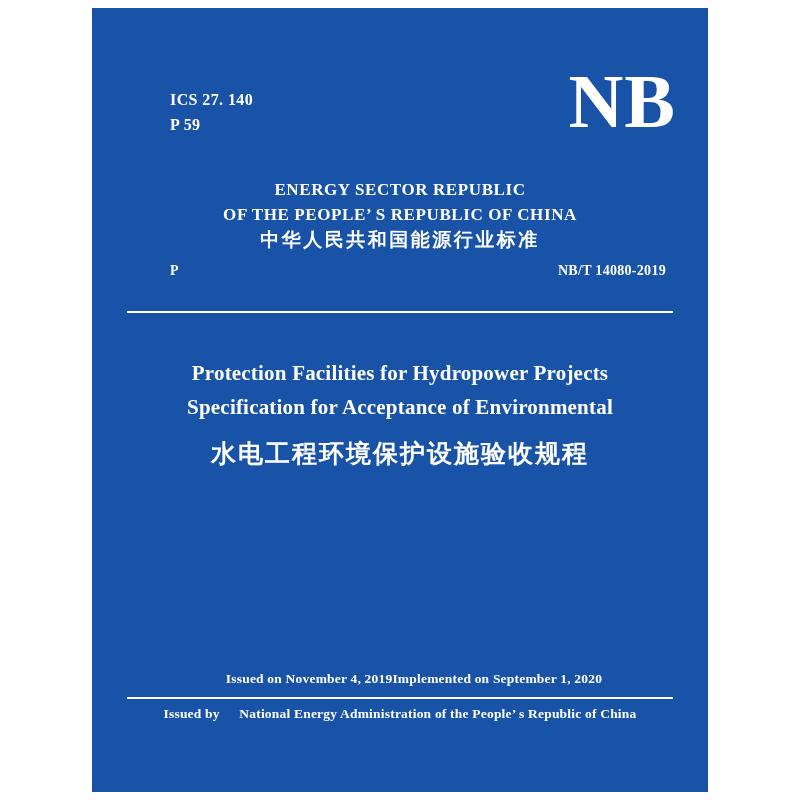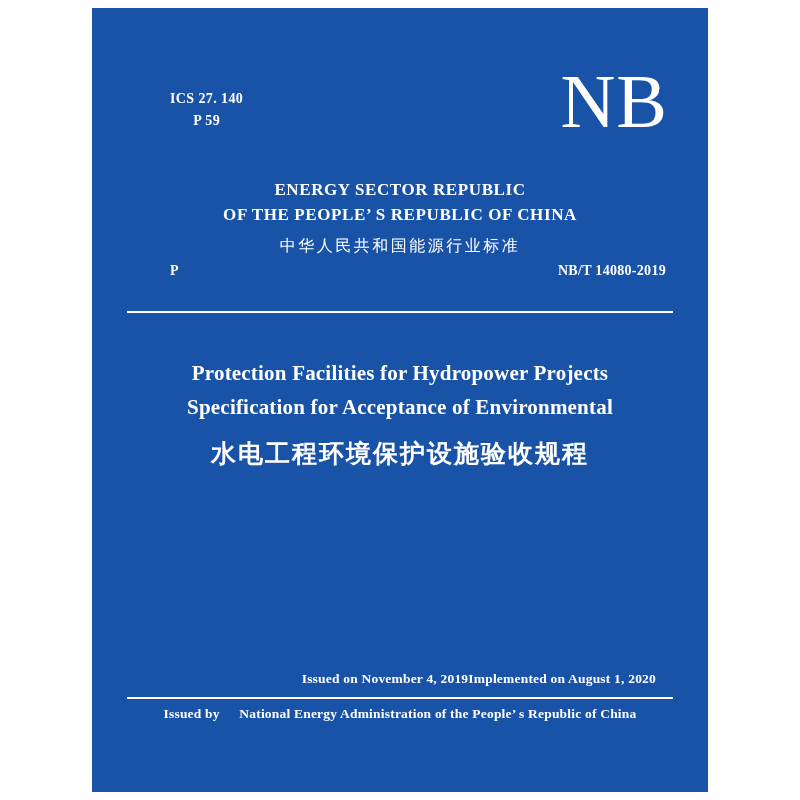--- a/index.html
+++ b/index.html
@@ -25,57 +25,55 @@
     color: #ffffff;
   }
   
   .ics-block {
     position: absolute;
     left: 78px;
     top: 80px;
     line-height: 1.55;
   }
   .ics-line {
-    font-size: 14px;
+    font-size: 16px;
     font-weight: bold;
     letter-spacing: 0.4px;
     white-space: pre;
-    text-align: center;
   }
   
   .nb-logo {
     position: absolute;
-    right: 40px;
+    right: 32px;
     top: 55px;
     font-size: 76px;
-    font-weight: normal;
+    font-weight: bold;
     letter-spacing: 1px;
     line-height: 1;
     font-family: "Liberation Serif", serif;
   }
   
   .std-header {
     position: absolute;
     left: 0;
     right: 0;
     top: 170px;
     text-align: center;
   }
   .std-header .en1,
   .std-header .en2 {
     font-size: 17px;
     font-weight: bold;
     letter-spacing: 0.6px;
     line-height: 1.45;
   }
   .std-header .zh {
-    font-size: 16px;
-    font-weight: normal;
+    font-size: 19px;
+    font-weight: bold;
     letter-spacing: 2.5px;
-    margin-top: 9px;
     font-family: "DejaVu Sans", sans-serif;
   }
   
   .code-row {
     position: absolute;
     left: 78px;
     right: 42px;
     top: 255px;
     display: flex;
     justify-content: space-between;
@@ -120,21 +118,21 @@
     margin-top: 13px;
     font-family: Liberation Sans, sans-serif;
   }
   
   .dates-row {
     position: absolute;
     left: 80px;
     right: 52px;
     top: 663px;
     display: flex;
-    justify-content: flex-end;
+    justify-content: center;
     font-size: 13.5px;
     font-weight: bold;
     letter-spacing: 0.2px;
   }
   
   .issuer {
     position: absolute;
     left: 0;
     right: 0;
     top: 698px;
@@ -174,21 +172,21 @@
     <div class="rule top"></div>
 
     <div class="title-block">
       <div class="t-en">Protection Facilities for Hydropower Projects</div>
       <div class="t-en">Specification for Acceptance of Environmental</div>
       <div class="t-zh">水电工程环境保护设施验收规程</div>
     </div>
 
     <div class="dates-row">
       <div>Issued on November 4, 2019</div>
-      <div>Implemented on August 1, 2020</div>
+      <div>Implemented on September 1, 2020</div>
     </div>
 
     <div class="rule bottom"></div>
 
     <div class="issuer">
       <span class="label">Issued by</span>
       <span>National Energy Administration of the People’ s Republic of China</span>
     </div>
 
   </div>

